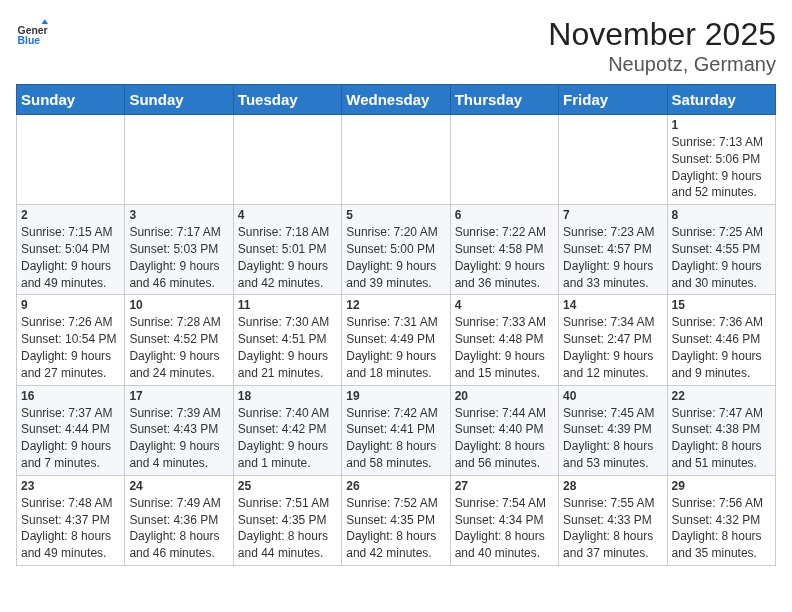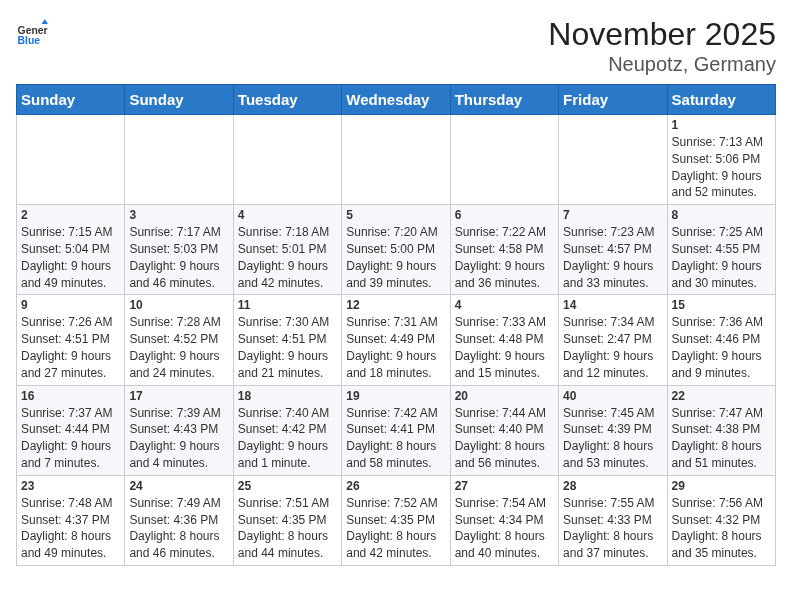--- a/index.html
+++ b/index.html
@@ -167,21 +167,21 @@
           <span class="day-num">8</span>
           <div class="day-info">Sunrise: 7:25 AM
 Sunset: 4:55 PM
 Daylight: 9 hours and 30 minutes.</div>
         </td>
       </tr>
       <tr>
         <td>
           <span class="day-num">9</span>
           <div class="day-info">Sunrise: 7:26 AM
-Sunset: 4:51 PM
+Sunset: 10:54 PM
 Daylight: 9 hours and 27 minutes.</div>
         </td>
         <td>
           <span class="day-num">10</span>
           <div class="day-info">Sunrise: 7:28 AM
 Sunset: 4:52 PM
 Daylight: 9 hours and 24 minutes.</div>
         </td>
         <td>
           <span class="day-num">11</span>

